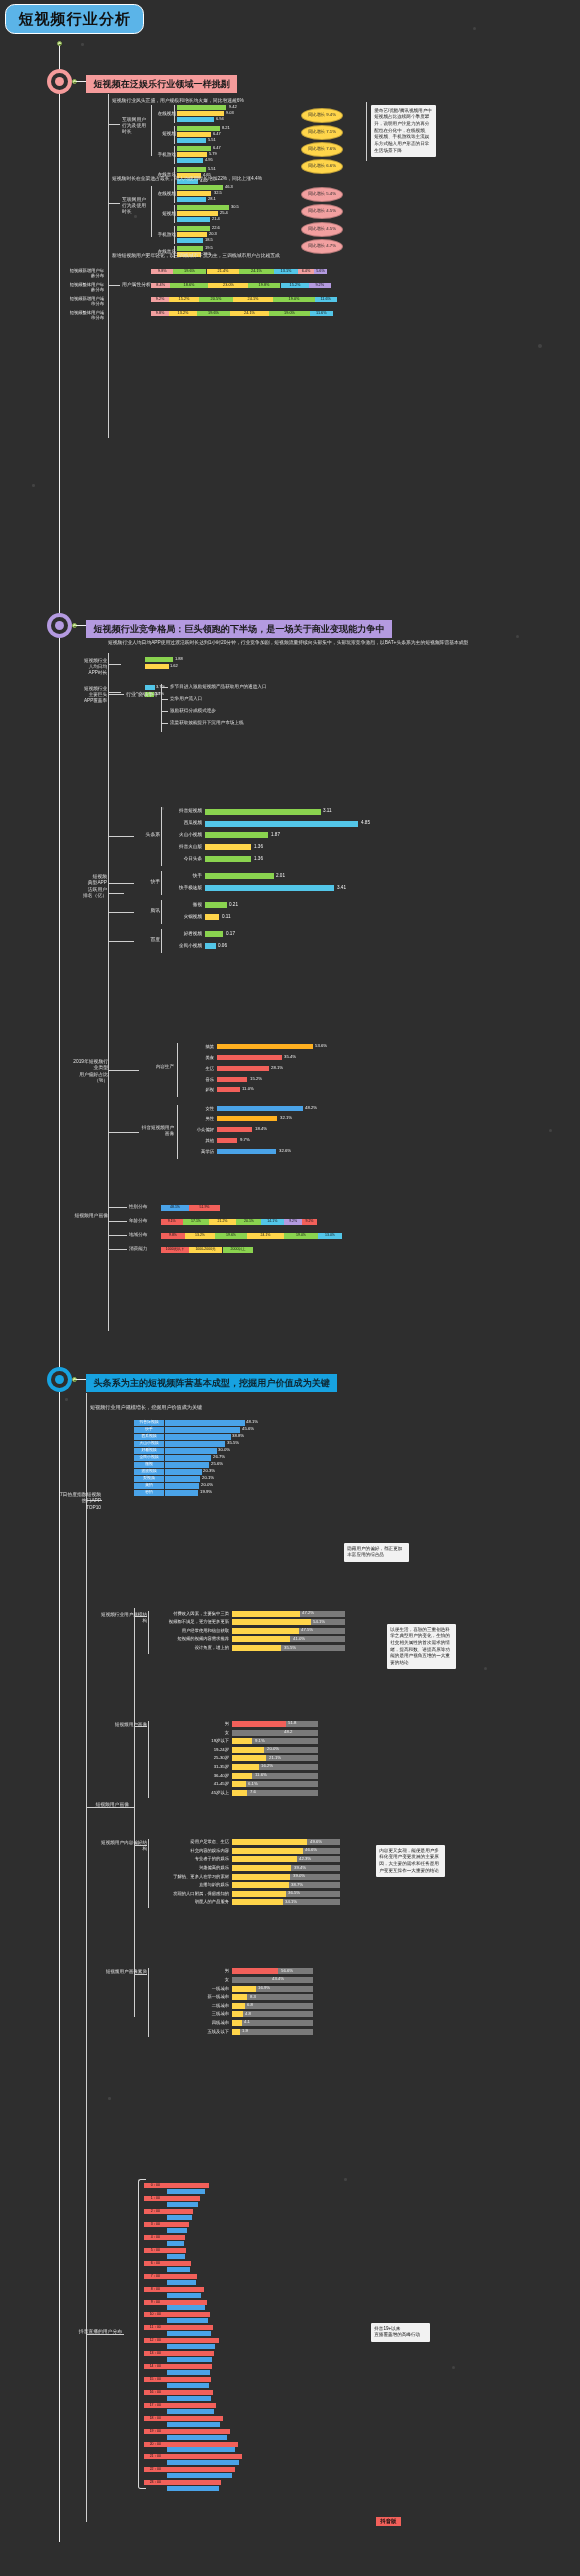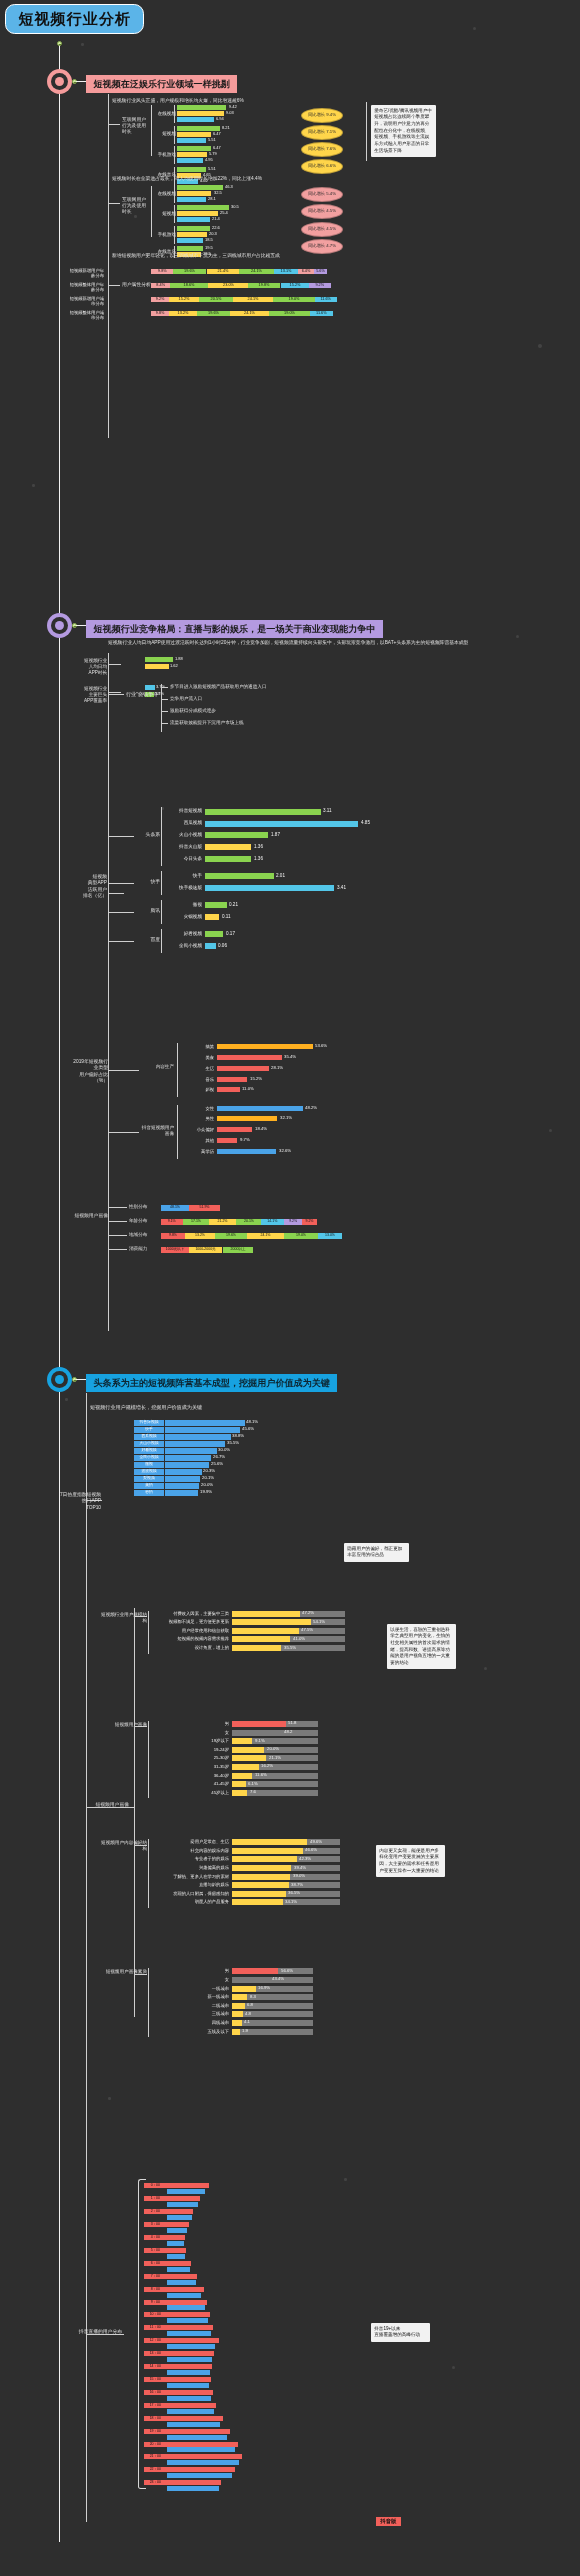--- a/index.html
+++ b/index.html
@@ -260,21 +260,21 @@
     <div class="barlab-in" style="left:310px;top:311px;width:22.6px;">11.6%</div>
   </div>
 
 <div class="ring" style="left:47px;top:613px;background:#b49ae0;">
   <div class="r2">
       <div class="r3" style="background:#b49ae0;"></div>
     </div>
 </div>
 <div class="knob" style="left:72px;top:623px;"></div>
 <div class="hline" style="left:76px;top:625px;width:9.7px;"></div>
-<div class="sec-banner sec-purple" style="left:86px;top:620px;">短视频行业竞争格局：直播与影的娱乐，是一场关于商业变现能力争中</div>
+<div class="sec-banner sec-purple" style="left:86px;top:620px;">短视频行业竞争格局：巨头领跑的下半场，是一场关于商业变现能力争中</div>
 
 <div class="lbl-s" style="left:108px;top:640px;width:312px;font-size:4.8px;">短视频行业人均日均APP使用过渡活跃时长达到1小时20分钟，行业竞争加剧，短视频流量持续向头部集中，头部玩家竞争激烈，以BAT+头条系为主的短视频阵营基本成型</div>
 <div class="thin-vline" style="left:108px;top:653px;height:678px;"></div>
 
 <div id="s2left">
     <div class="thin-hline" style="left:108px;top:664px;width:13px;"></div>
     <div class="lbl-s" style="left:82px;top:658px;width:25px;white-space:pre-line;font-size:4.6px;line-height:1.3;text-align:right;">短视频行业
 人均日均APP时长</div>
     <div class="bar" style="left:145px;top:657px;width:28px;background:#8ad34f;"></div>
     <div class="barlab" style="left:175px;top:657px;">1.88</div>

